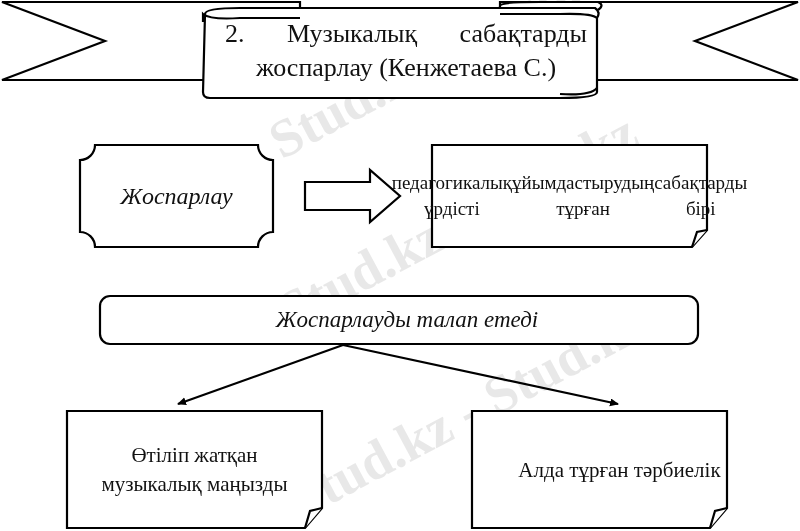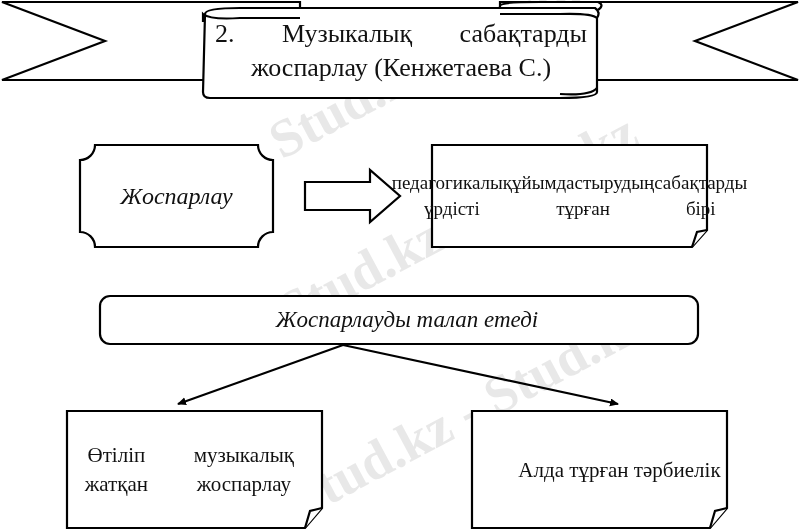--- a/index.html
+++ b/index.html
@@ -1,20 +1,20 @@
 <!DOCTYPE html>
 <html><head>
 <meta charset="utf-8">
 <style>
   html,body{margin:0;padding:0;background:#ffffff;}
   body{width:800px;height:531px;position:relative;overflow:hidden;font-family:"Liberation Serif","DejaVu Serif",serif;color:#111;}
   svg.shapes{position:absolute;left:0;top:0;}
   .txt{position:absolute;display:flex;align-items:center;justify-content:center;text-align:center;line-height:1.25;}
   .title{font-size:26px;line-height:34px;text-align:justify;text-align-last:justify;display:block;}
-  .title span{display:block;}
+  .title span{display:block;margin-left:10px;}
   .title .l2{text-align:right;text-align-last:center;}
   .italic{font-style:italic;}
   .wm{position:absolute;font-family:"Liberation Serif",serif;font-weight:bold;color:rgba(190,190,190,0.35);font-size:54px;transform:rotate(-28deg);white-space:nowrap;pointer-events:none;}
 </style>
 </head>
 <body>
 
 <div class="wm" style="left:250px;top:20px;">Stud.kz - Stud.kz</div>
 <div class="wm" style="left:260px;top:190px;">Stud.kz - Stud.kz</div>
 <div class="wm" style="left:270px;top:380px;">Stud.kz - Stud.kz</div>
@@ -73,19 +73,19 @@
 <div class="txt" style="left:432px;top:150px;width:275px;height:92px;font-size:19px;flex-direction:row;line-height:26px;">
   <span>педагогикалық үрдісті</span>
   <span>ұйымдастырудың тұрған</span>
   <span>сабақтарды бірі</span>
 </div>
 
 <div class="txt italic" style="left:108px;top:296px;width:598px;height:48px;font-size:23px;">
   <span>Жоспарлауды талап етеді</span>
 </div>
 
-<div class="txt" style="left:67px;top:425px;width:255px;height:90px;font-size:21px;flex-direction:row;line-height:29px;">
+<div class="txt" style="left:67px;top:425px;width:255px;height:90px;font-size:21px;flex-direction:column;line-height:29px;">
   <span>Өтіліп жатқан</span>
-  <span>музыкалық жоспарлау</span>
+  <span>музыкалық маңызды</span>
 </div>
 <div class="txt" style="left:472px;top:425px;width:255px;height:90px;font-size:21px;flex-direction:column;line-height:29px;margin-left:20px;">
   <span>Алда тұрған тәрбиелік</span>
 </div>
 
 </body></html>

